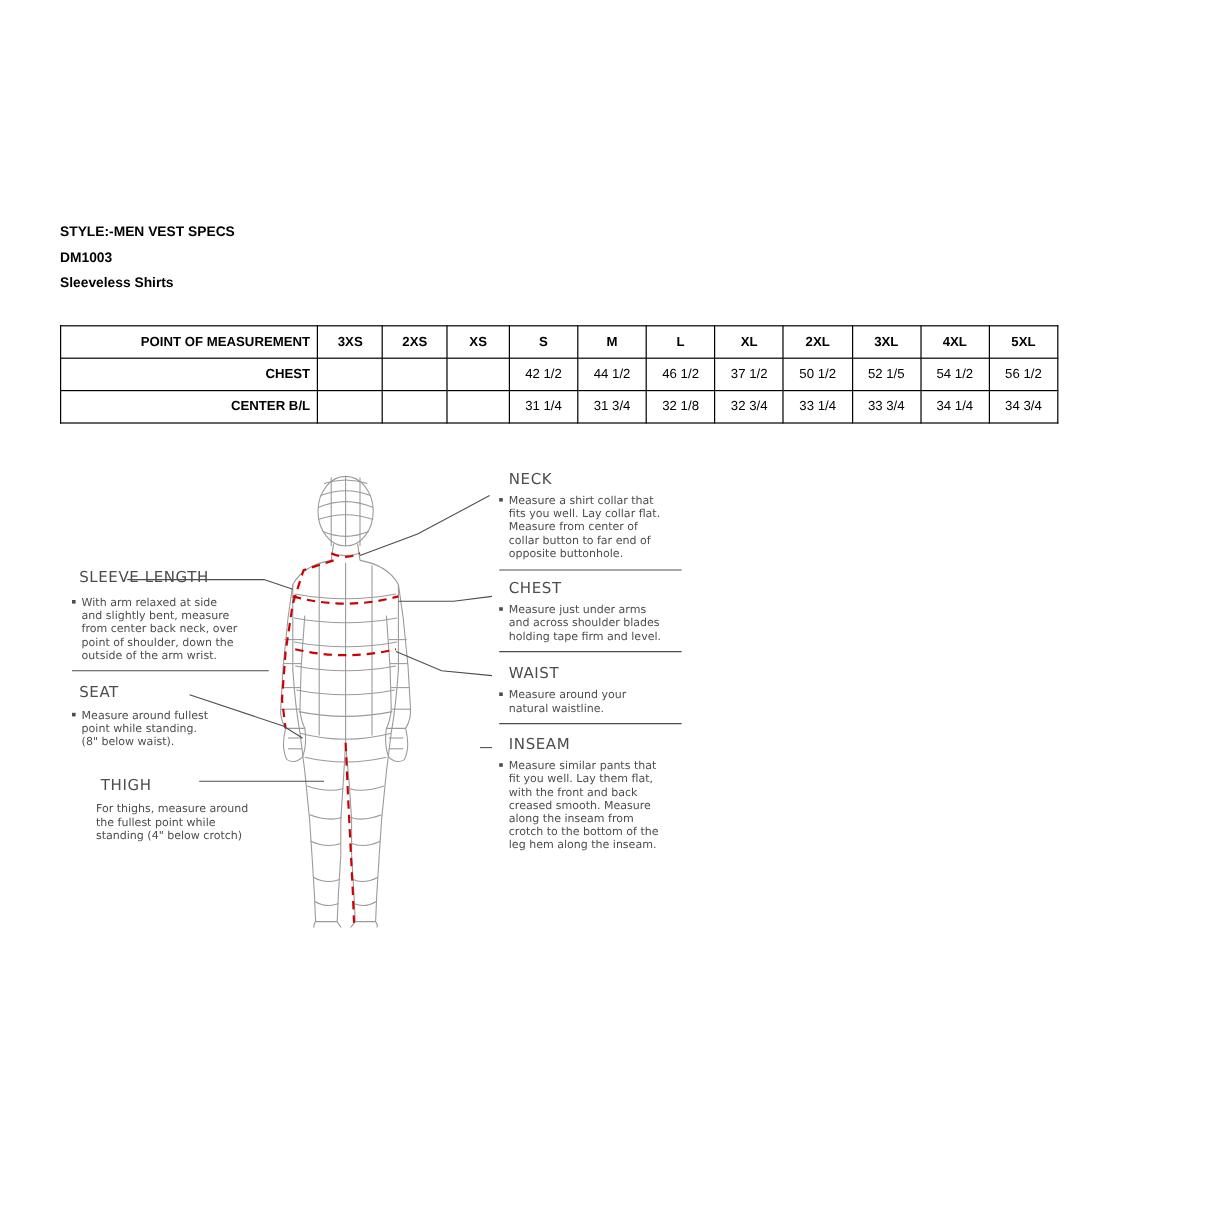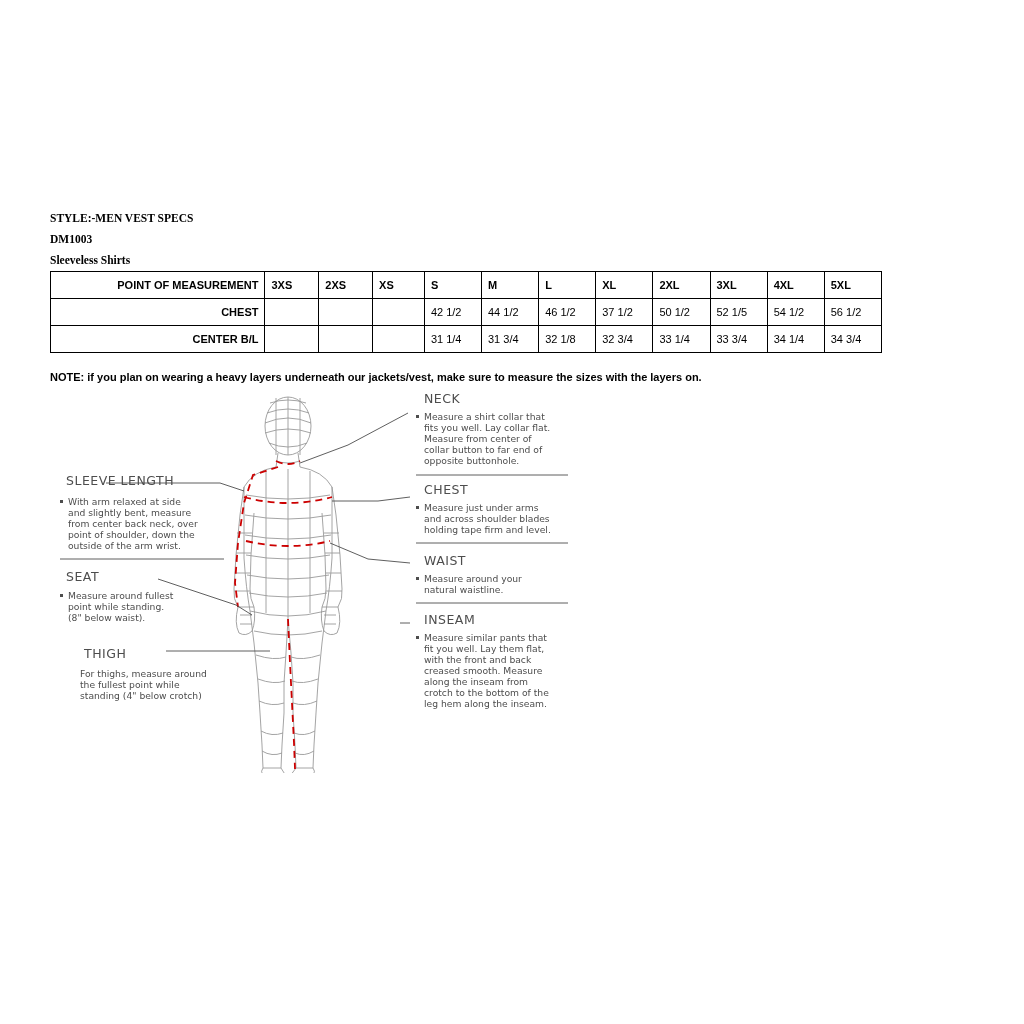--- a/index.html
+++ b/index.html
@@ -17,41 +17,40 @@
   }
   .page {
     position: absolute;
     left: 0; top: 0;
     width: 1024px;
     height: 1024px;
   }
   .heading-block {
     position: absolute;
     left: 50px;
-    top: 208px;
+    top: 184px;
     font-size: 11.5px;
     line-height: 21px;
     font-weight: bold;
-    font-family: Liberation Serif, serif;
   }
   .heading-block div { white-space: nowrap; }
 
   table.specs {
     position: absolute;
     left: 50px;
     top: 271px;
     border-collapse: collapse;
     width: 832px;
     font-size: 11px;
   }
   table.specs td {
     border: 1px solid #000000;
     height: 20px;
     padding: 3px 6px;
-    text-align: left;
+    text-align: center;
     vertical-align: middle;
     white-space: nowrap;
   }
   table.specs td.rowhead {
     text-align: right;
     font-weight: bold;
     width: 232px;
   }
   table.specs td.colhead {
     font-weight: bold;
@@ -138,21 +137,20 @@
         <td class="sz">32 1/8</td>
         <td class="sz">32 3/4</td>
         <td class="sz">33 1/4</td>
         <td class="sz">33 3/4</td>
         <td class="sz">34 1/4</td>
         <td class="sz">34 3/4</td>
       </tr>
     </tbody>
   </table>
 
-  <div class="note">NOTE: if you plan on wearing a heavy layers underneath our jackets/vest, make sure to measure the sizes with the layers on.</div>
 
   <div class="diagram">
     <svg width="560" height="390" viewBox="0 0 560 390" xmlns="http://www.w3.org/2000/svg">
 
       <g fill="none" stroke="#9a9a9a" stroke-width="0.9">
 
         <ellipse cx="240" cy="43" rx="23" ry="29"></ellipse>
         <path d="M217 40 Q240 30 263 40"></path>
         <path d="M217 50 Q240 42 263 50"></path>
         <path d="M222 20 Q240 14 258 20"></path>

